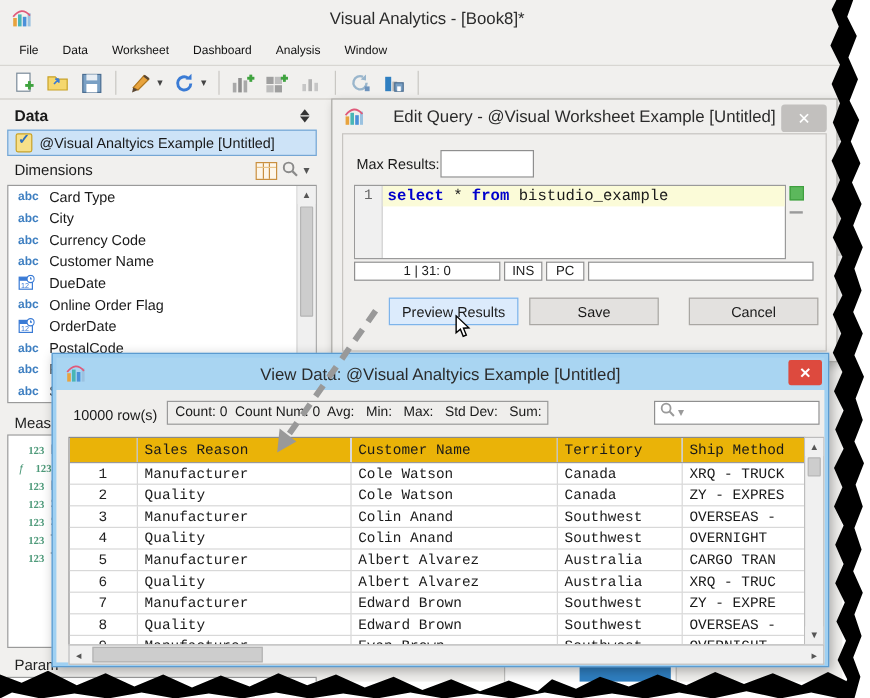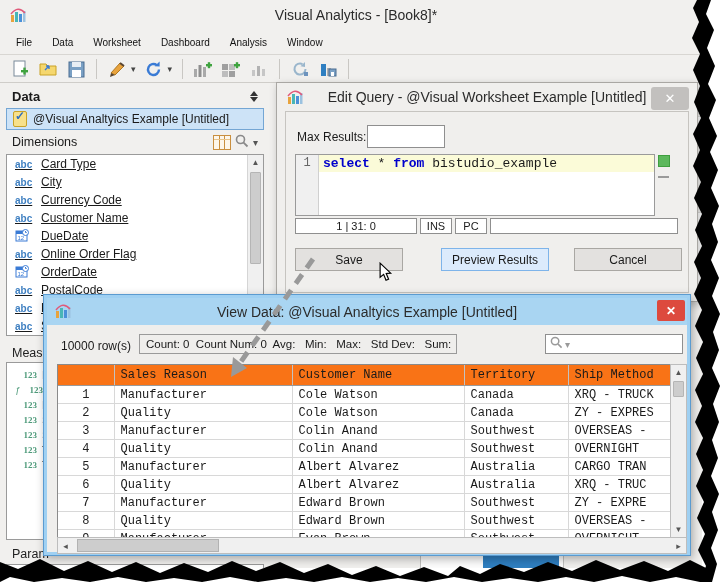--- a/index.html
+++ b/index.html
@@ -32,21 +32,21 @@
   .conn-ic{width:12px;height:14px;background:#f7e08a;border:1px solid #c9a227;border-radius:2px;position:relative;}
   .conn-ic:after{content:"✓";position:absolute;left:1px;top:-3px;color:#2f6fbd;font-size:12px;font-weight:bold;}
   .dims-row{height:24px;display:flex;align-items:center;font-size:12.5px;padding:0 6px;gap:4px;}
   .dims-label{flex:1;}
   .grid-ic{width:16px;height:13px;border:1px solid #c98f3f;background:
     linear-gradient(#e8c48a,#e8c48a) 0 3px/16px 1px no-repeat,
     linear-gradient(#c98f3f,#c98f3f) 5px 0/1px 13px no-repeat,
     linear-gradient(#c98f3f,#c98f3f) 10px 0/1px 13px no-repeat,#fdf6ea;}
   .caret{font-size:10px;color:#555;}
   .listbox{border:1px solid #9a9a9a;background:#fff;position:relative;overflow:hidden;}
-  .dim-list{height:180px;text-decoration:underline;}
+  .dim-list{height:180px;}
   .dim-item{height:18px;display:flex;align-items:center;gap:6px;padding-left:8px;font-size:12px;}
   .abc-ic{color:#3e7fc1;font-weight:bold;font-size:10px;width:20px;}
   .cal-ic{width:20px;display:flex;}
   .m-item{height:15px;display:flex;align-items:center;gap:5px;padding-left:8px;font-size:11.5px;}
   .m123{color:#4e9a7a;font-size:9px;font-weight:bold;width:22px;text-align:right;font-family:Liberation Serif, serif;}
   .fx{color:#4e9a7a;font-size:9px;font-style:italic;margin-right:-4px;}
   .vscroll{position:absolute;right:0;top:0;bottom:0;width:15px;background:#f0f0f0;border-left:1px solid #d5d5d5;}
   .sb-btn{height:15px;display:flex;align-items:center;justify-content:center;font-size:8px;color:#555;background:#f0f0f0;}
   .sb-thumb{position:absolute;left:2px;right:2px;background:#cdcdcd;border:1px solid #b5b5b5;border-radius:1px;}
   .section-label{font-size:12.5px;color:#222;}
@@ -81,21 +81,21 @@
   .vd-inner{position:relative;width:100%;height:100%;}
   .vd-title{height:27px;background:#a9d5f2;display:flex;align-items:center;justify-content:center;position:relative;}
   .vd-title .logo{position:absolute;left:8px;top:5px;}
   .vd-close{position:absolute;right:2px;top:2px;width:28px;height:21px;background:#dd4a3e;border-radius:2px;color:#fff;font-weight:bold;font-size:12px;display:flex;align-items:center;justify-content:center;}
   .vd-body{position:absolute;left:0;right:0;top:27px;bottom:0;background:#efeeec;}
   .rowcount{position:absolute;left:14px;top:14px;font-size:12px;}
   .statsbox{position:absolute;left:92px;top:9px;width:318px;height:20px;border:1px solid #9a9a9a;font-size:11.5px;display:flex;align-items:center;padding-left:6px;box-sizing:border-box;}
   .searchbox{position:absolute;left:498px;top:9px;width:138px;height:20px;border:1px solid #8f8f8f;background:#fff;display:flex;align-items:center;padding-left:4px;gap:2px;box-sizing:border-box;}
   .vd-tablewrap{position:absolute;left:10px;top:39px;width:612px;height:172px;border:1px solid #8a8a8a;background:#fff;overflow:hidden;}
   table.vdt{border-collapse:collapse;table-layout:fixed;width:612px;font-family:"Liberation Mono",monospace;font-size:12px;}
-  .vdt th{font-weight:normal;height:20px;background:#f97316;border-bottom:1px solid #9a9a9a;border-right:1px solid #c2c2c2;text-align:left;padding:0 6px;overflow:hidden;white-space:nowrap;}
+  .vdt th{font-weight:normal;height:20px;background:#eab308;border-bottom:1px solid #9a9a9a;border-right:1px solid #c2c2c2;text-align:left;padding:0 6px;overflow:hidden;white-space:nowrap;}
   .vdt td{height:17px;border-bottom:1px solid #d8d8d8;border-right:1px solid #d8d8d8;padding:0 6px;overflow:hidden;white-space:nowrap;}
   .vdt .rn{text-align:center;color:#222;}
   .vd-vscroll{position:absolute;left:623px;top:39px;width:15px;height:172px;background:#f0f0f0;border:1px solid #bdbdbd;}
   .vd-hscroll{position:absolute;left:10px;top:212px;width:628px;height:15px;background:#f0f0f0;border:1px solid #bdbdbd;display:flex;align-items:center;}
   .hs-btn{width:15px;height:100%;display:flex;align-items:center;justify-content:center;font-size:9px;color:#555;}
   .hs-track{flex:1;position:relative;height:100%;}
   .hs-thumb{position:absolute;left:4px;top:1px;width:140px;height:11px;background:#cdcdcd;border:1px solid #b2b2b2;}
 
   
   .bgrow{background:#fff;border:1px solid #dcdcda;z-index:5;}
@@ -377,22 +377,22 @@
         <div class="green-mk"></div>
         <div class="dash-mk"></div>
       </div>
       <div class="statusbar">
         <span class="seg" style="width:120px;">1 | 31: 0</span>
         <span class="seg" style="width:30px;">INS</span>
         <span class="seg" style="width:30px;">PC</span>
         <span class="seg" style="width:186px;"></span>
       </div>
       <div class="eq-buttons">
+        <span class="btn primary" style="margin-left:38px;">Preview Results</span>
         <span class="btn btn-save">Save</span>
-        <span class="btn primary" style="margin-left:38px;">Preview Results</span>
         <span class="btn btn-cancel">Cancel</span>
       </div>
     </div>
   </div>
 
   <div class="abs under-bar">
     <span class="under-btn"></span>
   </div>
 
   <div class="abs vd">

